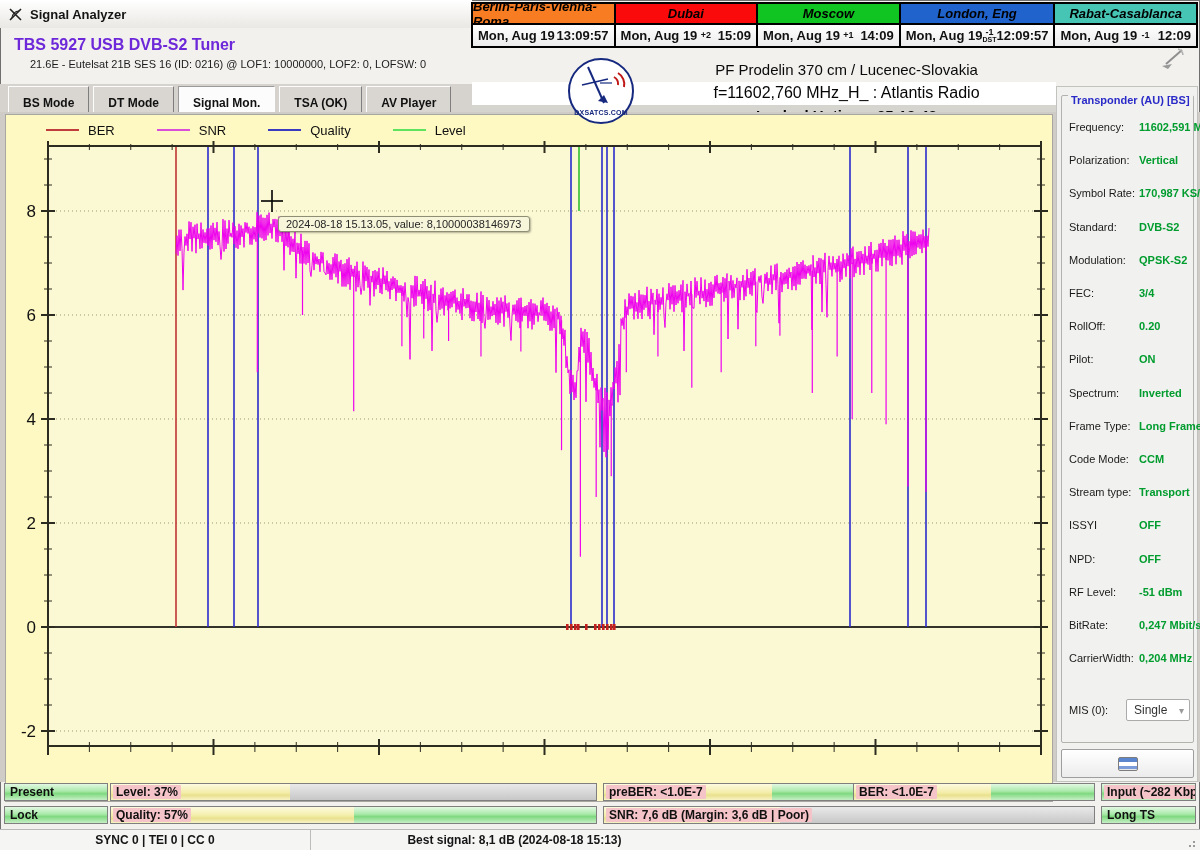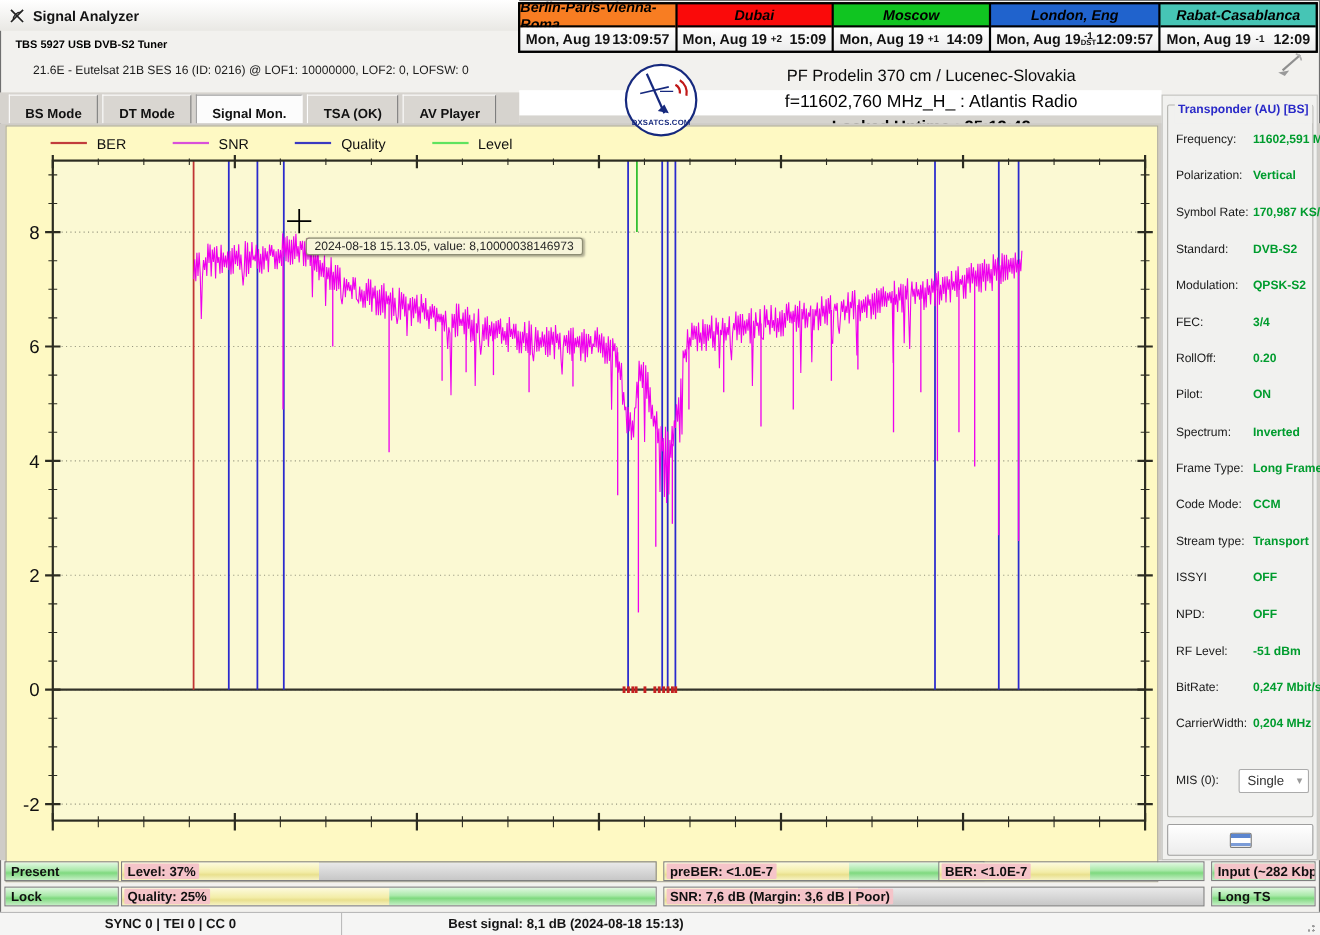--- a/index.html
+++ b/index.html
@@ -20,21 +20,21 @@
   .clk-head{height:21px;display:flex;align-items:center;justify-content:center;
     font-style:italic;font-weight:bold;font-size:13px;color:#000;border-bottom:2px solid #000;}
   .clk-body{height:21px;background:linear-gradient(#ffffff,#ececec);display:flex;align-items:center;
     font-weight:bold;font-size:13px;padding:0 5px;}
   .clk-date{white-space:nowrap;}
   .clk-off{display:flex;flex-direction:column;align-items:center;line-height:7px;margin:0 auto;}
   .off-n{font-size:9px;font-weight:bold;}
   .off-note{font-size:7px;font-style:normal;font-weight:bold;}
   .clk-time{margin-left:auto;white-space:nowrap;}
   
-  #tuner-name{position:absolute;left:14px;top:36px;font-size:10px;font-weight:bold;color:#000000;}
+  #tuner-name{position:absolute;left:14px;top:36px;font-size:16px;font-weight:bold;color:#6d28d9;}
   #tuner-details{position:absolute;left:30px;top:58px;font-size:11px;color:#1c1c1c;}
   
   #head-block{position:absolute;left:472px;top:48px;width:584px;height:80px;}
   .hrow{position:absolute;left:0;width:100%;}
   #hrow1{top:0;height:34px;}
   #hrow2{top:34px;height:23px;background:#ffffff;}
   #hrow3{top:57px;height:23px;background:#d6d4cf;}
   .htext{margin-left:165px;text-align:center;}
   #head-line1{font-size:15px;padding-top:13px;color:#0a0a0a;}
   #head-line2{font-size:16px;padding-top:2px;color:#050505;}
@@ -455,21 +455,21 @@
       </div>
     </div>
   <div class="meter-row" id="meter-row2">
       <div class="meter" style="left: 4px; width: 104px;">
         <div class="fill green" style="left:0;width:100%"></div>
         <span class="lbl">Lock</span>
       </div>
       <div class="meter" style="left: 110px; width: 487px;">
         <div class="fill yellow" style="left:0;width:50%"></div>
         <div class="fill green" style="left:50%;right:0"></div>
-        <span class="lbl chip">Quality: 25%</span>
+        <span class="lbl chip">Quality: 57%</span>
       </div>
       <div class="meter" style="left: 603px; width: 492px;">
         <div class="fill yellow" style="left:0;width:36%"></div>
         <span class="lbl chip">SNR: 7,6 dB (Margin: 3,6 dB | Poor)</span>
       </div>
       <div class="meter" style="left: 1101px; width: 95px;">
         <div class="fill green" style="left:0;width:100%"></div>
         <span class="lbl">Long TS</span>
       </div>
     </div>

